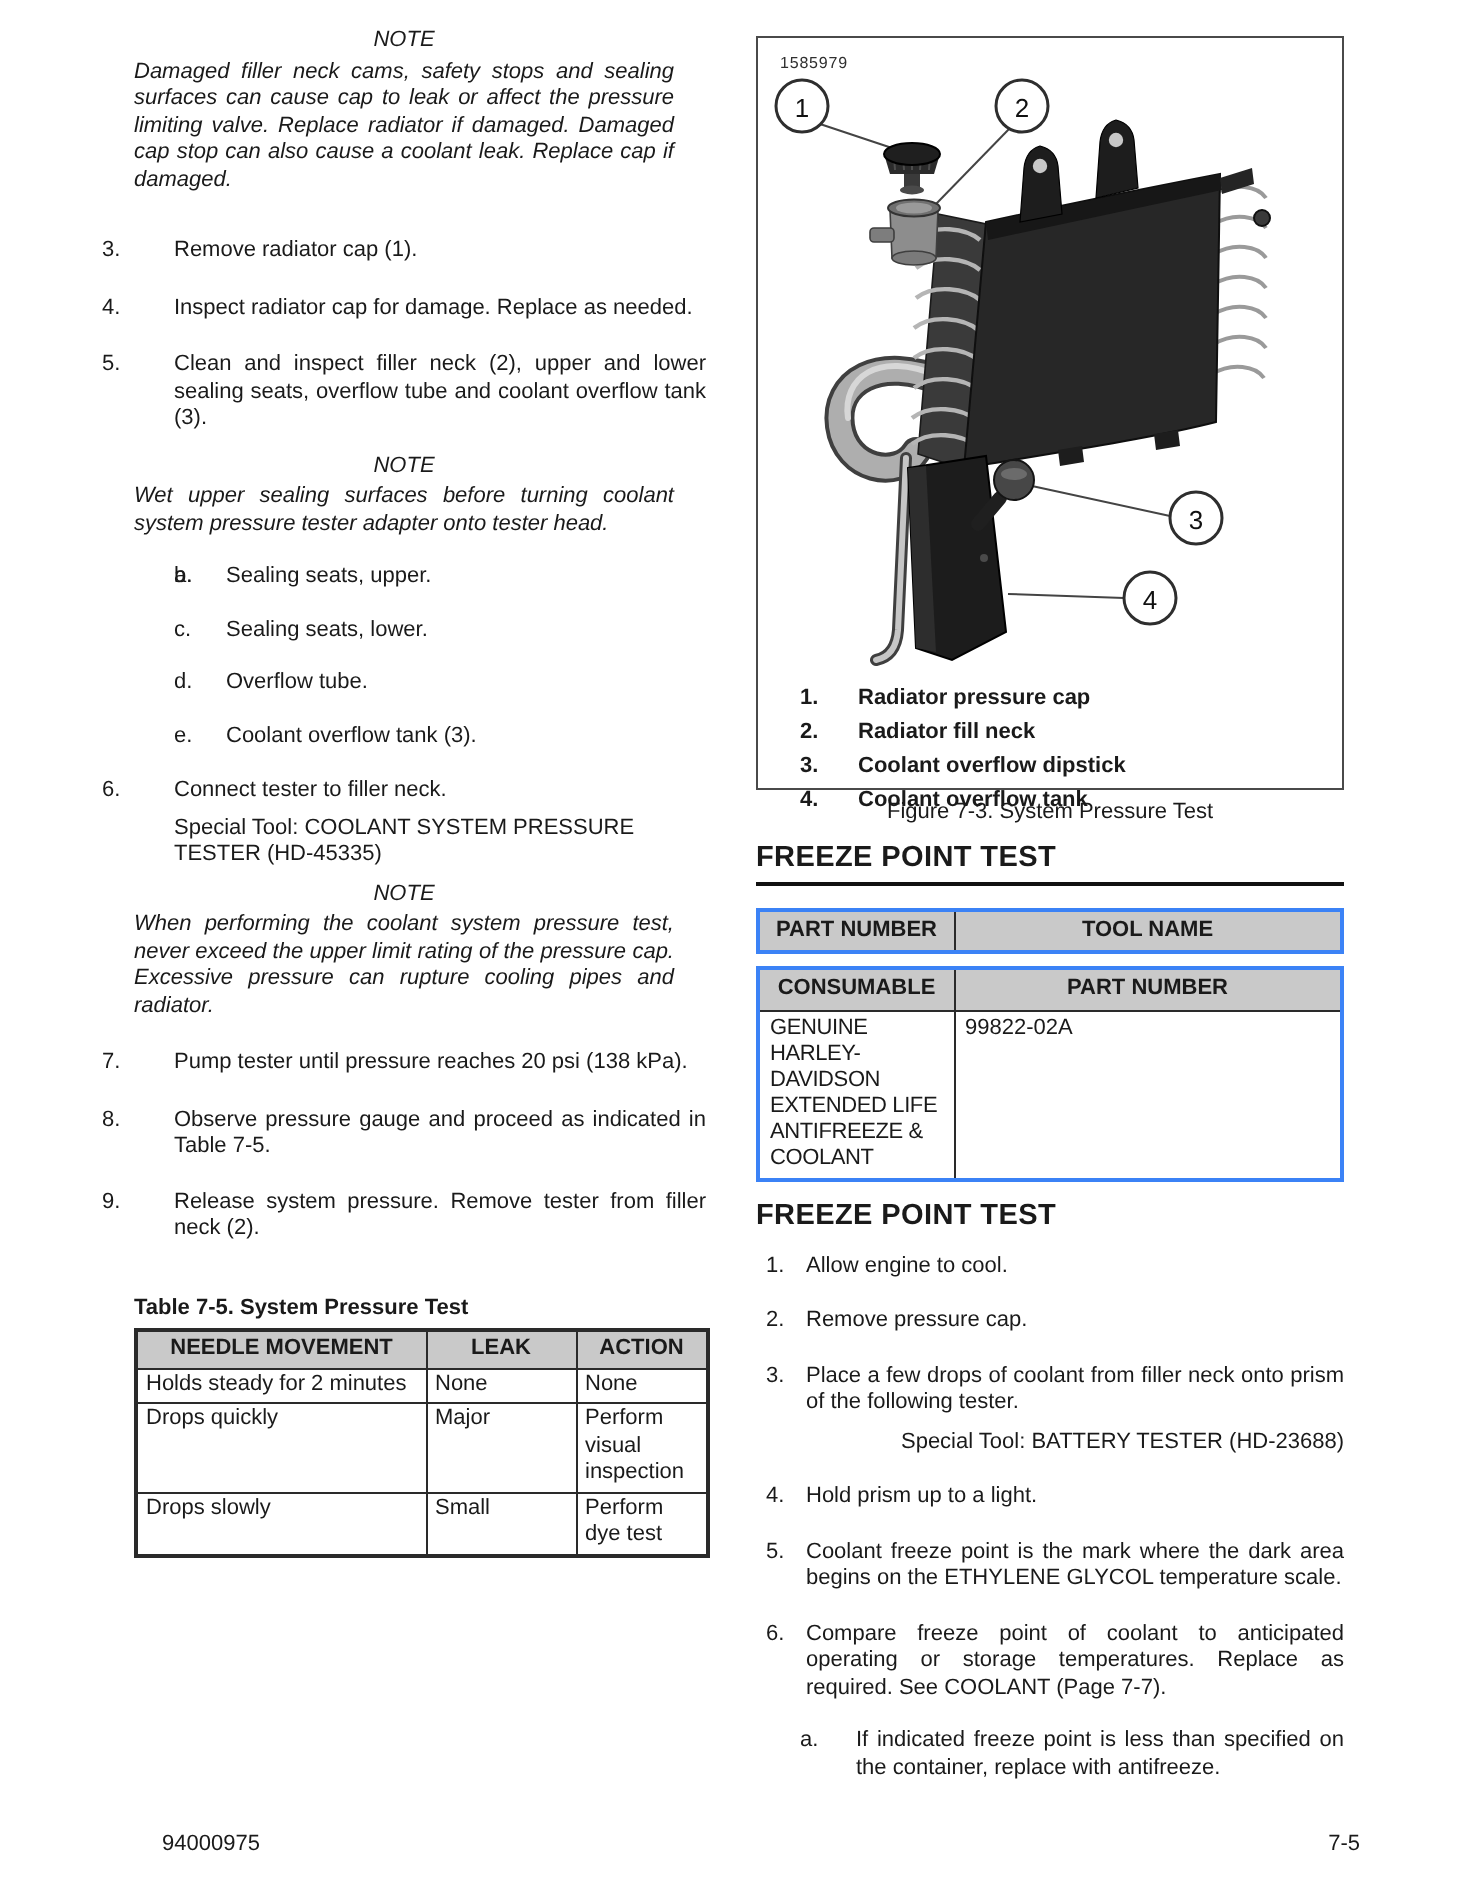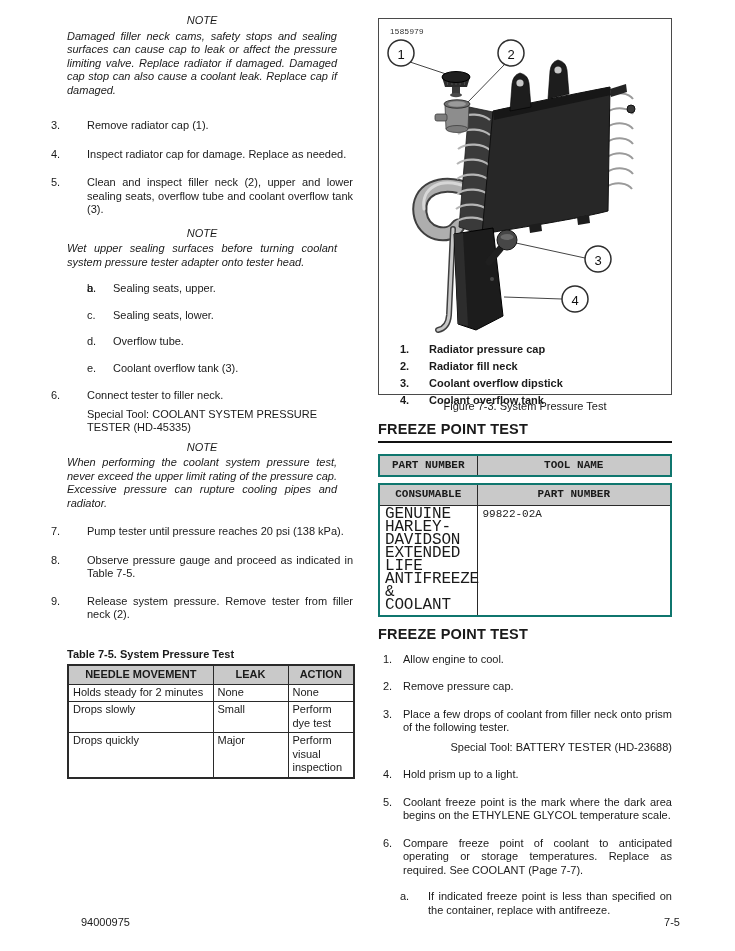--- a/index.html
+++ b/index.html
@@ -35,27 +35,27 @@
   .fig-svg { position:absolute; left:0; top:0; }
   .fig-legend { position:absolute; left:21px; top:324px; width:260px; }
   .fig-legend .row { display:flex; font-weight:bold; line-height:13.5px; margin-bottom:3.5px; }
   .fig-legend .num { width:29px; flex:0 0 29px; }
   .fig-caption { text-align:center; font-weight:normal; margin-top:5px; }
 
   .section-heading { font-size:14.5px; line-height:16px; font-weight:bold; letter-spacing:0.2px;
                      border-bottom:2px solid #111; padding-bottom:4px; margin-top:7px; }
   .section-heading.no-rule { border-bottom:none; padding-bottom:0; margin-top:9px; }
 
-  .rt { width:100%; table-layout:fixed; border:2px solid #0f766e;font-family:Liberation Mono, monospace; }
+  .rt { width:100%; table-layout:fixed; border:2px solid #3b82f6; }
   .rt th { background:var(--table-header-bg); border:1px solid #2a2a2a; font-weight:bold;
            text-align:center; padding:3px 2px; }
   .rt td { border:1px solid #2a2a2a; padding:2px 5px 3px; vertical-align:top; }
   .rt-tool { margin-top:11px; }
   .rt-consumable { margin-top:6px; }
-  .cell-multiline { white-space:pre-line; font-size:16px; letter-spacing:-0.2px; line-height:13px; }
+  .cell-multiline { white-space:pre-line; font-size:11px; letter-spacing:-0.2px; line-height:13px; }
 
   .rstep { position:relative; padding-left:25px; margin-top:14px; }
   .rstep .num { position:absolute; left:5px; top:0; }
   .rsub { position:relative; padding-left:50px; margin-top:13px; }
   .rsub .num { position:absolute; left:22px; top:0; }
   .rtool { margin:6px 0 0 25px;text-align:right; }
 
   .footer-left  { position:absolute; left:81px;  top:916px; }
   .footer-right { position:absolute; left:640px; top:916px; width:40px; text-align:right; }
 
@@ -139,28 +139,28 @@
       <th>NEEDLE MOVEMENT</th>
       <th>LEAK</th>
       <th>ACTION</th>
     </tr>
     <tr>
       <td>Holds steady for 2 minutes</td>
       <td>None</td>
       <td>None</td>
     </tr>
     <tr>
+      <td>Drops quickly</td>
+      <td>Major</td>
+      <td>Perform visual inspection</td>
+    </tr>
+    <tr>
       <td>Drops slowly</td>
       <td>Small</td>
       <td>Perform dye test</td>
-    </tr>
-    <tr>
-      <td>Drops quickly</td>
-      <td>Major</td>
-      <td>Perform visual inspection</td>
     </tr>
   </tbody>
     </table>
 </div>
 
 <div class="col-right">
 
   <div class="figure-frame">
     <svg class="fig-svg" width="292" height="375" viewBox="0 0 292 375">
 

